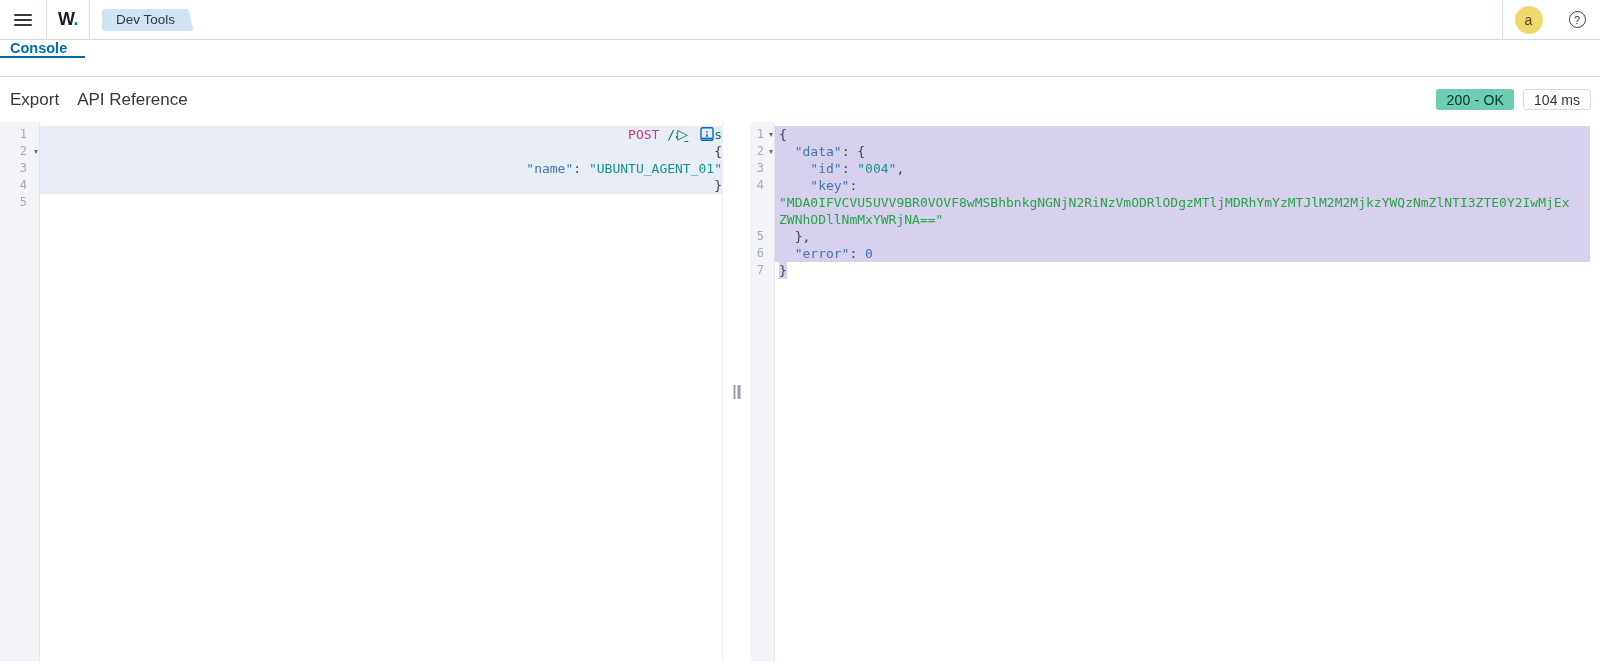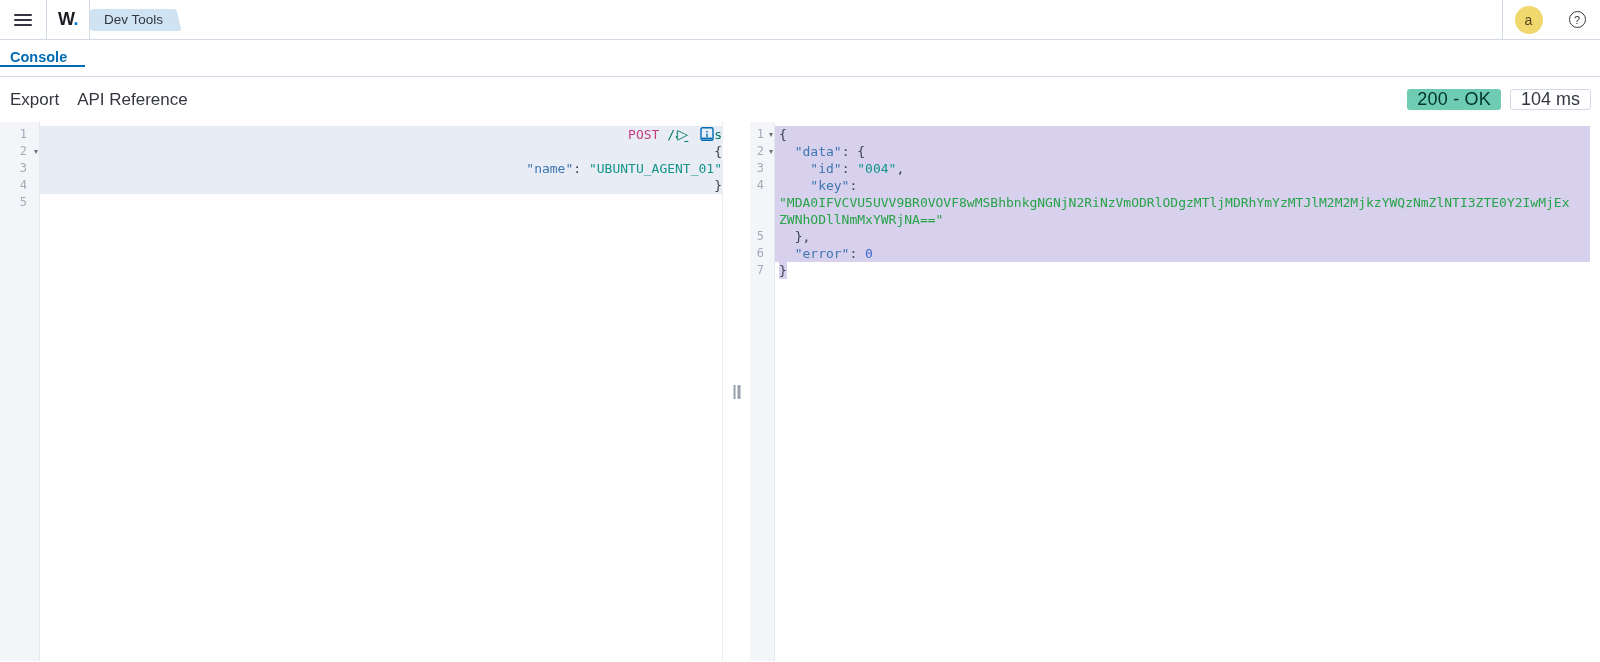--- a/index.html
+++ b/index.html
@@ -9,44 +9,44 @@
   
   .app-header { height:40px; display:flex; align-items:stretch; border-bottom:1px solid var(--border); background:#fff; }
   .hdr-btn { display:flex; align-items:center; justify-content:center; background:none; border:none; cursor:pointer; }
   .menu-btn { width:46px; }
   .burger { width:18px; height:12px; display:flex; flex-direction:column; justify-content:space-between; }
   .burger span { display:block; height:2px; background:#343741; border-radius:1px; }
   .hdr-divider { width:1px; background:var(--border); }
   .logo-wrap { width:42px; display:flex; align-items:center; justify-content:center; }
   .logo { font-size:18px; font-weight:800; letter-spacing:-0.5px; color:#1a1c21; }
   .logo .dot { color:#0078d2; }
-  .devtools-tab { position:relative; margin-left:0; align-self:center; background:var(--tab-bg);
+  .devtools-tab { position:relative; margin-left:12px; align-self:center; background:var(--tab-bg);
                   border-radius:4px 0 0 4px; padding:3px 10px 4px 14px; font-size:13.5px; color:#343741; }
   .devtools-tab::after { content:""; position:absolute; right:-6px; top:0; bottom:0; width:13px;
                   background:var(--tab-bg); transform:skewX(13deg); border-radius:0 3px 3px 0; }
   .hdr-spacer { flex:1; }
   .avatar-btn { width:52px; border-left:1px solid var(--border); }
   .avatar { width:28px; height:28px; border-radius:50%; background:#f0d86f; color:#53481f;
             display:flex; align-items:center; justify-content:center; font-size:14px; }
   .help-btn { width:46px; }
   .help-circle { width:17px; height:17px; border-radius:50%; border:1.4px solid #343741;
                  display:flex; align-items:center; justify-content:center; font-size:11px; color:#343741; }
 
   
-  .tab-row { height:37px; border-bottom:1px solid var(--border); display:flex; align-items:center; background:#fff; }
+  .tab-row { height:37px; border-bottom:1px solid var(--border); display:flex; align-items:flex-start; background:#fff; }
   .tab { padding:0 18px 0 10px; display:flex; align-items:center; font-size:14.5px; font-weight:700;
          color:var(--accent-blue); border-bottom:2px solid var(--accent-blue); cursor:pointer; }
 
   
   .toolbar { height:45px; display:flex; align-items:center; padding:0 9px 0 10px; background:#fff; }
   .tool-link { background:none; border:none; font-size:17px; color:#343741; cursor:pointer;
                font-family:"Liberation Sans", sans-serif; padding:0; }
   .tool-link + .tool-link { margin-left:18px; }
   .tool-spacer { flex:1; }
-  .badge { height:21px; display:flex; align-items:center; padding:8px 10px; border-radius:3px; font-size:18px; }
+  .badge { height:21px; display:flex; align-items:center; padding:8px 10px; border-radius:3px; font-size:14px; }
   .badge-status { background:var(--badge-success-bg); color:var(--badge-success-text); letter-spacing:.2px; }
   .badge-time { background:#fff; border:1px solid var(--border); color:#343741; margin-left:9px; }
 
   
   .editors { display:flex; height:539px; }
   .pane { display:flex; }
   .pane-left { width:722px; }
   .pane-right { flex:1; background:#fff; }
   .gutter { background:#f4f5f8; border-right:1px solid #e4e7ee; padding-top:4px;
             font-family:"DejaVu Sans Mono", monospace; font-size:12px; color:var(--gutter-text); }

